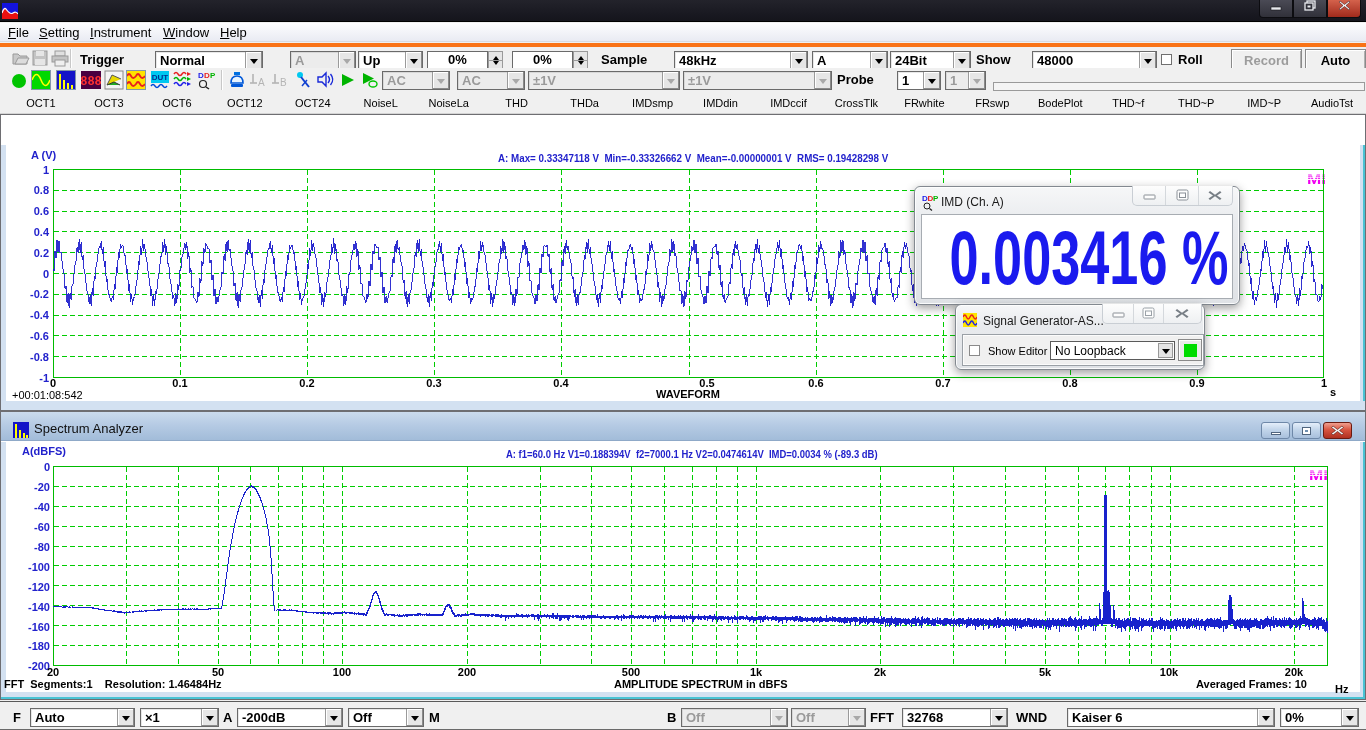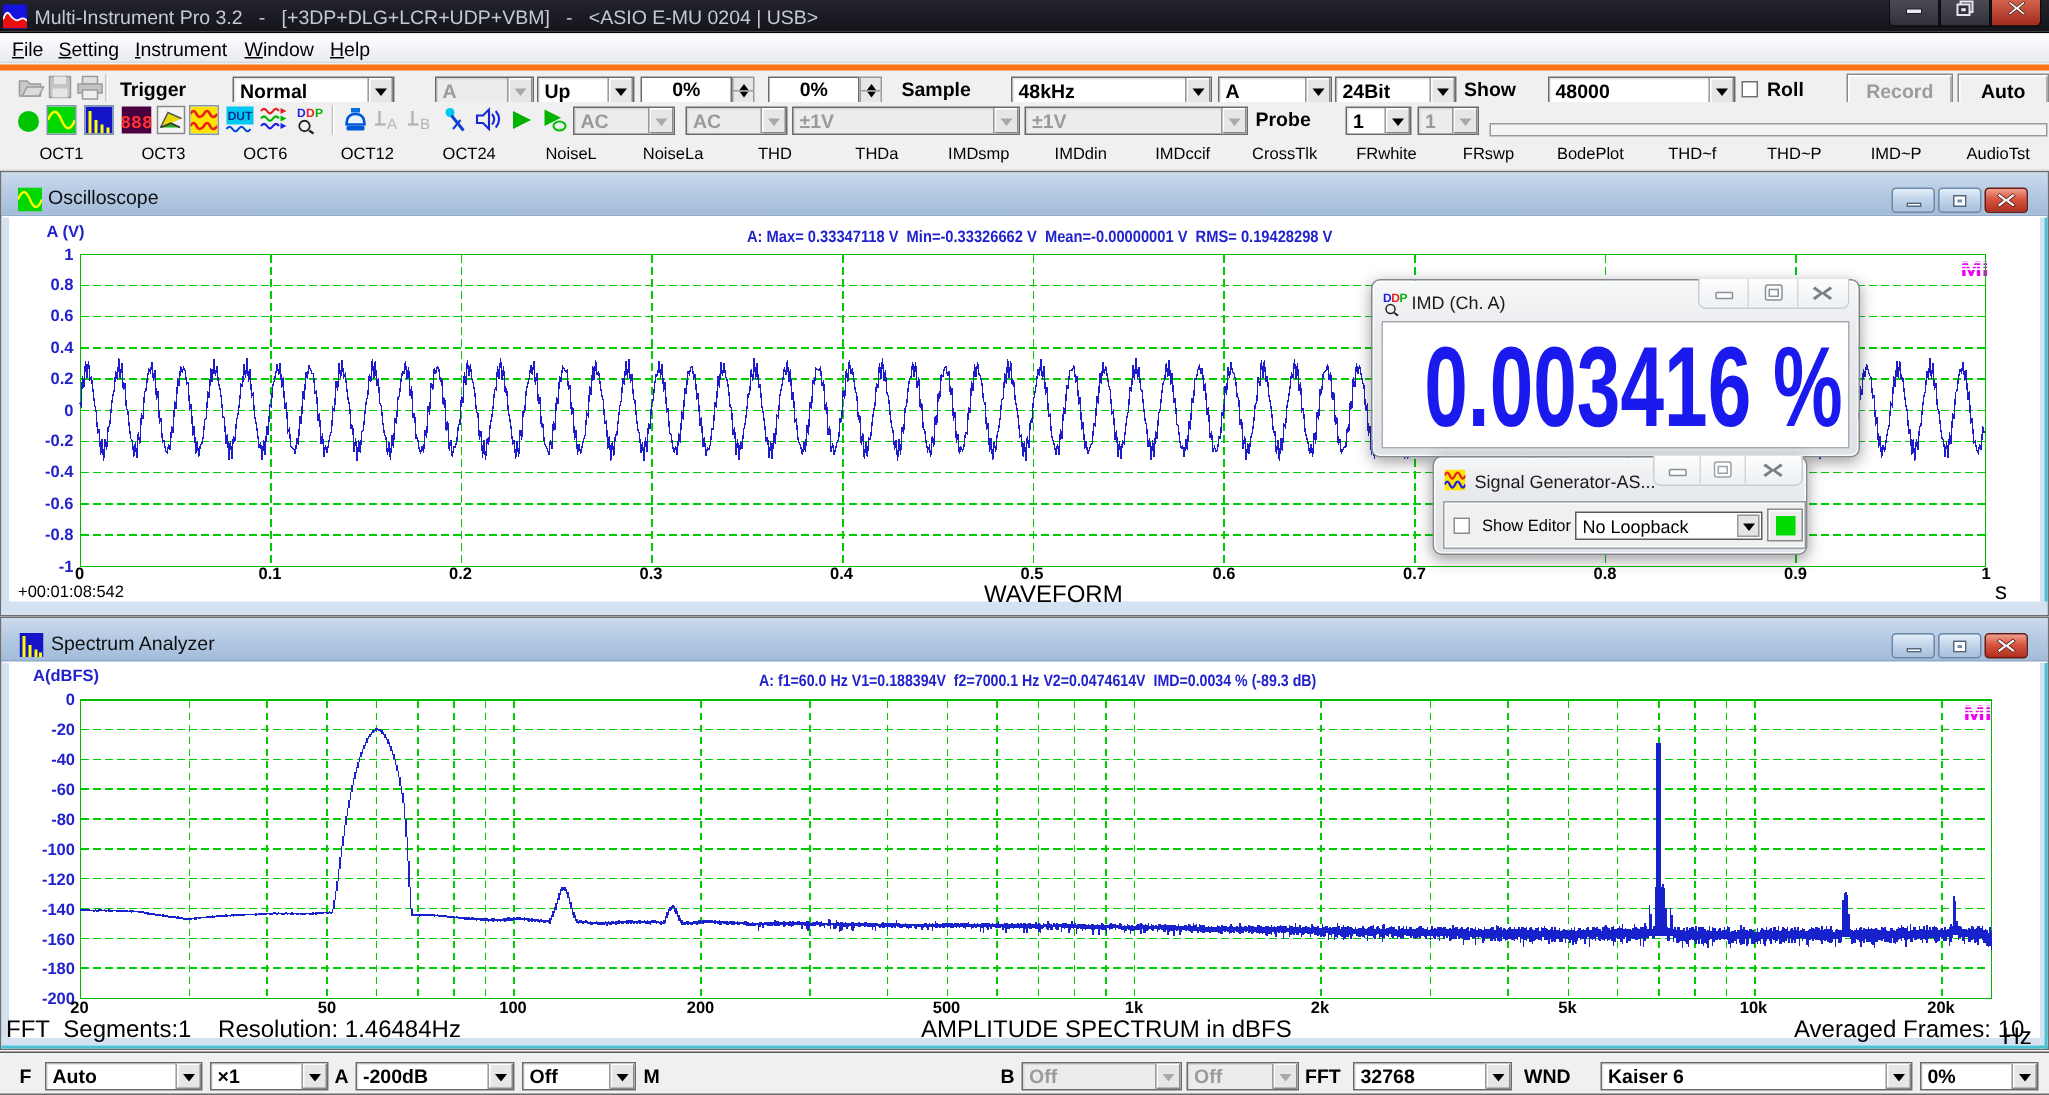--- a/index.html
+++ b/index.html
@@ -51,41 +51,40 @@
  background:linear-gradient(#cbdbed,#b6cbe4 45%,#a2bcd9);border-bottom:1px solid #8fa9c8}
 .mdititle .wtext{position:absolute;left:31px;top:9px;font-size:13px;color:#101010}
 .wbtns{position:absolute;top:10px;right:13px;display:flex;gap:2px}
 .wbtn{width:29px;height:17px;border:1px solid #6e88a8;border-radius:3px;position:relative;
  background:linear-gradient(#e4eefa,#c2d5ea 45%,#a8c0dc)}
 .wbtn.cl{background:linear-gradient(#f0a090,#d85540 45%,#b03020);border-color:#6a1a10}
 .wbtn .g{position:absolute;background:#fff;border:1px solid #50657e}
 .bluetxt{position:absolute;color:#2222cc;font-weight:bold;font-size:11px;white-space:nowrap}
 .ylab{position:absolute;left:0;width:49px;text-align:right;color:#2222cc;font-weight:bold;font-size:11px}
 .xlab{position:absolute;width:40px;text-align:center;color:#000;font-weight:bold;font-size:11px}
-.blab{position:absolute;color:#000;font-weight:normal;font-size:16px;white-space:nowrap}
+.blab{position:absolute;color:#000;font-weight:bold;font-size:11px;white-space:nowrap}
 
 .toolwin{position:absolute;border:1px solid #838990;border-radius:6px;
  background:linear-gradient(#f6f7f8,#e9ebee 30%,#dfe2e6);
  box-shadow:0 3px 10px rgba(40,40,40,.45), inset 0 0 0 1px rgba(255,255,255,.85)}
 .toolwin .ttl{position:absolute;font-size:12px;color:#1a1a1a;white-space:nowrap}
 .glyphgroup{position:absolute;top:-1px;display:flex;border:1px solid #c9ced4;border-top:none;
  border-radius:0 0 5px 5px;background:linear-gradient(#fdfdfd,#eef0f2)}
 .glyphcell{width:33px;height:19px;position:relative;border-right:1px solid #d4d8dc}
 .glyphcell:last-child{border-right:none}
 
 #botbar{top:701px;height:29px;border-top:1px solid #5a5a5a}
 </style></head><body>
 
 <div id="titlebar">
  <div id="appicon"><svg width="16" height="16">
         <rect width="16" height="16" fill="#1313dd"></rect>
         <path d="M0 16 L0 10 Q2 4 4 6 Q8 12 11 10 Q14 8 16 11 L16 16 Z" fill="#e81010"></path>
         <path d="M0 10 Q2 4 4 6 Q8 12 11 10 Q14 8 16 11" fill="none" stroke="#f8f8f8" stroke-width="1.2"></path>
       </svg></div>
- <div class="ttext">Multi-Instrument Pro 3.2&nbsp;&nbsp;&nbsp;-&nbsp;&nbsp;&nbsp;[+3DP+DLG+LCR+UDP+VBM]&nbsp;&nbsp;&nbsp;-&nbsp;&nbsp;&nbsp;&lt;ASIO E-MU 0204 | USB&gt;</div>
  <div id="capbtns">
   <div class="capb first"><svg width="12" height="7">
           <rect x="1" y="3" width="10" height="3" fill="#e8eaee" stroke="#14141a" stroke-width=".6"></rect>
         </svg></div>
   <div class="capb"><svg width="12" height="11">
           <rect x="3" y="1" width="8" height="7" fill="none" stroke="#e8eaee" stroke-width="1.3"></rect>
           <rect x="1" y="3" width="8" height="7" fill="#31313a" stroke="#e8eaee" stroke-width="1.3"></rect>
           <rect x="3.5" y="5.5" width="3" height="2" fill="#e8eaee"></rect>
         </svg></div>
   <div class="capb close"><svg width="13" height="11">
@@ -304,39 +303,20 @@
     <div>THD~P</div>
     <div>IMD~P</div>
     <div>AudioTst</div>
 </div>
 
 <div class="mdiwin" style="top:114px;height:297px">
  <div class="abs" style="left:0;top:30px;bottom:0;width:5px;background:#d3e1f1"></div>
  <div class="abs" style="right:2px;top:30px;bottom:0;width:3px;background:#d3e1f1"></div>
  <div class="abs" style="right:0;top:30px;bottom:0;width:2px;background:#49c3d4"></div>
  <div class="abs" style="left:0;bottom:0;width:100%;height:9px;background:#d3e1f1"></div>
- <div class="mdititle">
-  <svg class="abs" style="left:11px;top:10px" width="16" height="16">
-        <rect width="16" height="16" fill="#00d800"></rect>
-        <path d="M0 8 Q4 -2 8 8 Q12 18 16 8" fill="none" stroke="#ffff00" stroke-width="1.5"></path>
-      </svg>
-  <div class="wtext">Oscilloscope</div>
-  <div class="wbtns">
-   <div class="wbtn">
-          <span class="g" style="left:9px;top:9px;width:10px;height:3px"></span>
-        </div>
-   <div class="wbtn">
-          <span class="g" style="left:9px;top:4px;width:9px;height:8px"></span>
-          <span class="g" style="left:12px;top:7px;width:3px;height:2px;background:#7090b0;border:none"></span>
-        </div>
-   <div class="wbtn cl"><svg width="27" height="15">
-            <path d="M9 3 L13.5 6.5 L18 3 L19.5 4.5 L15.5 7.5 L19.5 10.5 L18 12 L13.5 8.5 L9 12 L7.5 10.5 L11.5 7.5 L7.5 4.5 Z" fill="#f2f4f6" stroke="#501008" stroke-width=".6"></path>
-          </svg></div>
-  </div>
- </div>
  <div class="bluetxt" style="left:30px;top:34px">A (V)</div>
  <div class="bluetxt" style="left:497px;top:37px;transform:scaleX(.89);transform-origin:0 0">A: Max= 0.33347118 V&nbsp; Min=-0.33326662 V&nbsp; Mean=-0.00000001 V&nbsp; RMS= 0.19428298 V</div>
  <svg class="abs" style="left:1306px;top:58px" width="22" height="12">
       <text x="0" y="11" font-family="Liberation Sans" font-size="14" font-weight="bold" fill="#f000f0" textLength="19" lengthAdjust="spacingAndGlyphs">MI</text>
       <g stroke="#ffffff" stroke-width="1.1">
         <line x1="0" y1="2" x2="22" y2="2"></line>
         <line x1="0" y1="4.2" x2="22" y2="4.2"></line>
         <line x1="0" y1="6.4" x2="22" y2="6.4"></line>
       </g>
     </svg>
@@ -377,21 +357,21 @@
       <div class="ylab" style="top:351px">-0.8</div>
       <div class="ylab" style="top:372px">-1</div>
  </div>
 </div>
 <div class="abs" style="left:0;top:377px;width:1366px;height:12px">
  <div class="xlab" style="left:33px">0</div>
     <div class="xlab" style="left:160px">0.1</div>
     <div class="xlab" style="left:287px">0.2</div>
     <div class="xlab" style="left:414px">0.3</div>
     <div class="xlab" style="left:541px">0.4</div>
-    <div class="xlab" style="left:668px">0.5</div>
+    <div class="xlab" style="left:687px">0.5</div>
     <div class="xlab" style="left:796px">0.6</div>
     <div class="xlab" style="left:923px">0.7</div>
     <div class="xlab" style="left:1050px">0.8</div>
     <div class="xlab" style="left:1177px">0.9</div>
     <div class="xlab" style="left:1304px">1</div>
 </div>
 <div class="abs" style="left:12px;top:389px;font-size:11px;color:#000">+00:01:08:542</div>
 <div class="blab" style="left:656px;top:388px">WAVEFORM</div>
 <div class="blab" style="left:1330px;top:386px">s</div>
 

